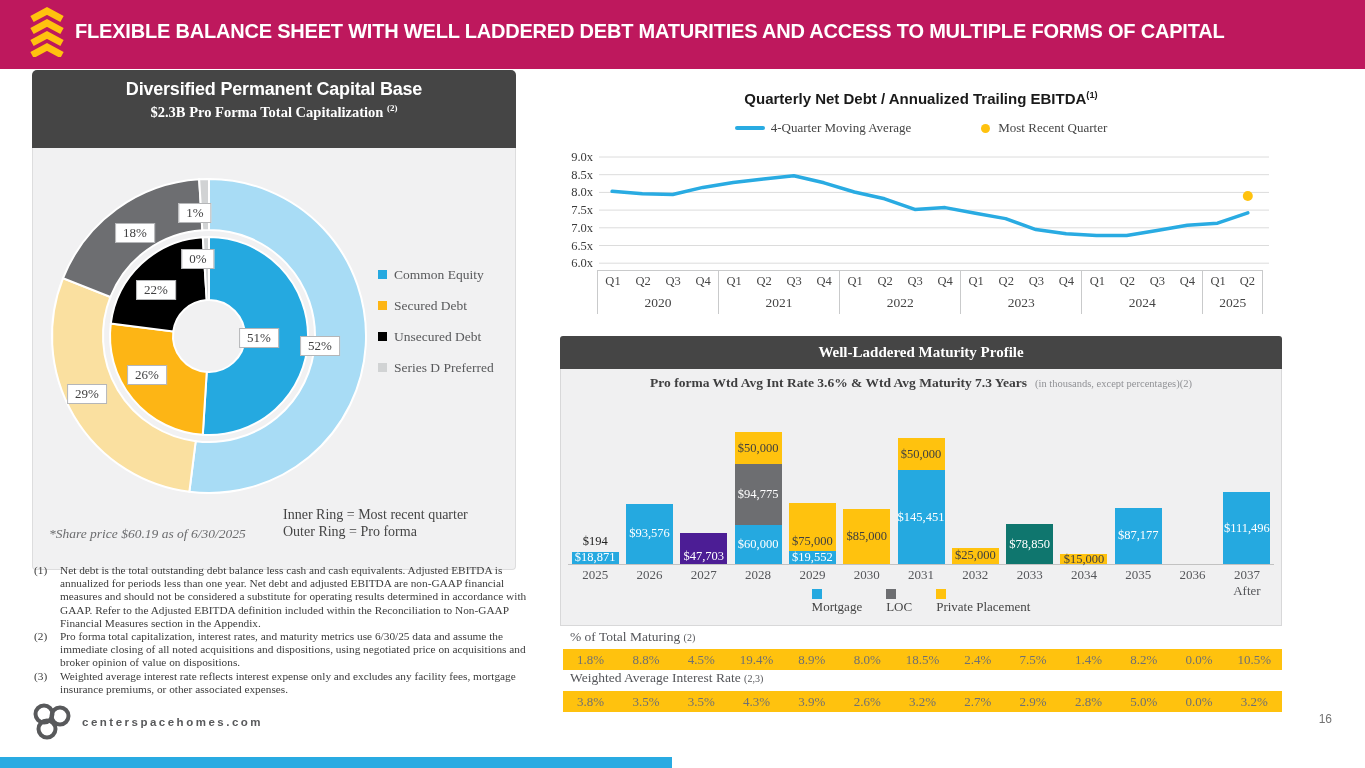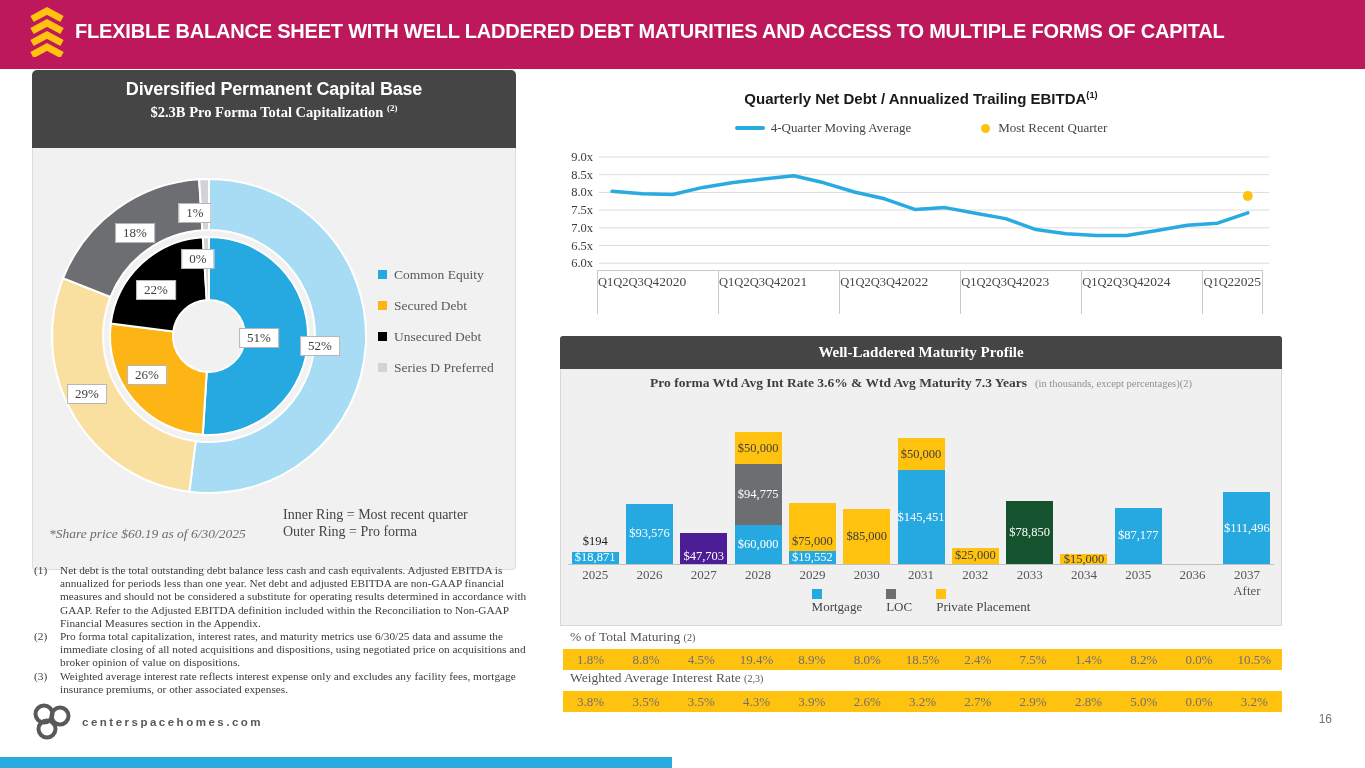--- a/index.html
+++ b/index.html
@@ -36,21 +36,21 @@
 
   
   .eb-title { position:absolute; left:560px; top:90px; width:722px; text-align:center; font-size:15px; font-weight:bold; color:#1A1A1A; }
   .eb-title sup, .panel-sub sup { font-size:0.62em; vertical-align:super; }
   .eb-legend { position:absolute; left:560px; top:120px; width:722px; display:flex; justify-content:center; gap:70px; align-items:center; }
   .eb-leg-item { display:flex; align-items:center; font-family:"Liberation Serif", serif; font-size:13px; color:#454545; }
   .eb-line-swatch { width:30px; height:4px; border-radius:2px; margin-right:6px; }
   .eb-dot-swatch { width:9px; height:9px; border-radius:50%; margin-right:8px; }
   .eb-chart { position:absolute; left:563px; top:148px; }
   .eb-axis { position:absolute; left:597px; top:270px; width:666px; height:44px; display:flex; border-top:1px solid #C9CACB; }
-  .yr-group { border-left:1px solid #C9CACB; display:flex; flex-direction:row; }
+  .yr-group { border-left:1px solid #C9CACB; display:flex; flex-direction:column; }
   .yr-group:last-child { border-right:1px solid #C9CACB; }
   .q-row { display:flex; height:22px; }
   .q-cell { flex:1; display:flex; align-items:center; justify-content:center;
     font-family:"Liberation Serif", serif; font-size:12.5px; color:#454545; }
   .yr-label { height:22px; display:flex; align-items:center; justify-content:center;
     font-family:"Liberation Serif", serif; font-size:13.5px; color:#454545; }
 
   
   .mat-panel { position:absolute; left:560px; top:336px; width:722px; height:290px; }
   .mat-head { height:33px; background:#454545; border-radius:3px 3px 0 0; display:flex; align-items:center; justify-content:center;
@@ -297,21 +297,21 @@
           <div class="seg" style="height: 93.8px; background: rgb(37, 169, 224);">
             <span class="seg-label" style="color: rgb(255, 255, 255);">$145,451</span>
           </div>
         </div>
         <div class="col">
           <div class="seg" style="height: 16.1px; background: rgb(255, 194, 14);">
             <span class="seg-label" style="color: rgb(63, 63, 64);">$25,000</span>
           </div>
         </div>
         <div class="col">
-          <div class="seg" style="height: 63px; background: #14532d;">
+          <div class="seg" style="height: 40px; background: #0f766e;">
             <span class="seg-label" style="color: rgb(255, 255, 255);">$78,850</span>
           </div>
         </div>
         <div class="col">
           <div class="seg" style="height: 9.7px; background: rgb(255, 194, 14);">
             <span class="seg-label" style="color: rgb(63, 63, 64);">$15,000</span>
           </div>
         </div>
         <div class="col">
           <div class="seg" style="height: 56.2px; background: rgb(37, 169, 224);">

